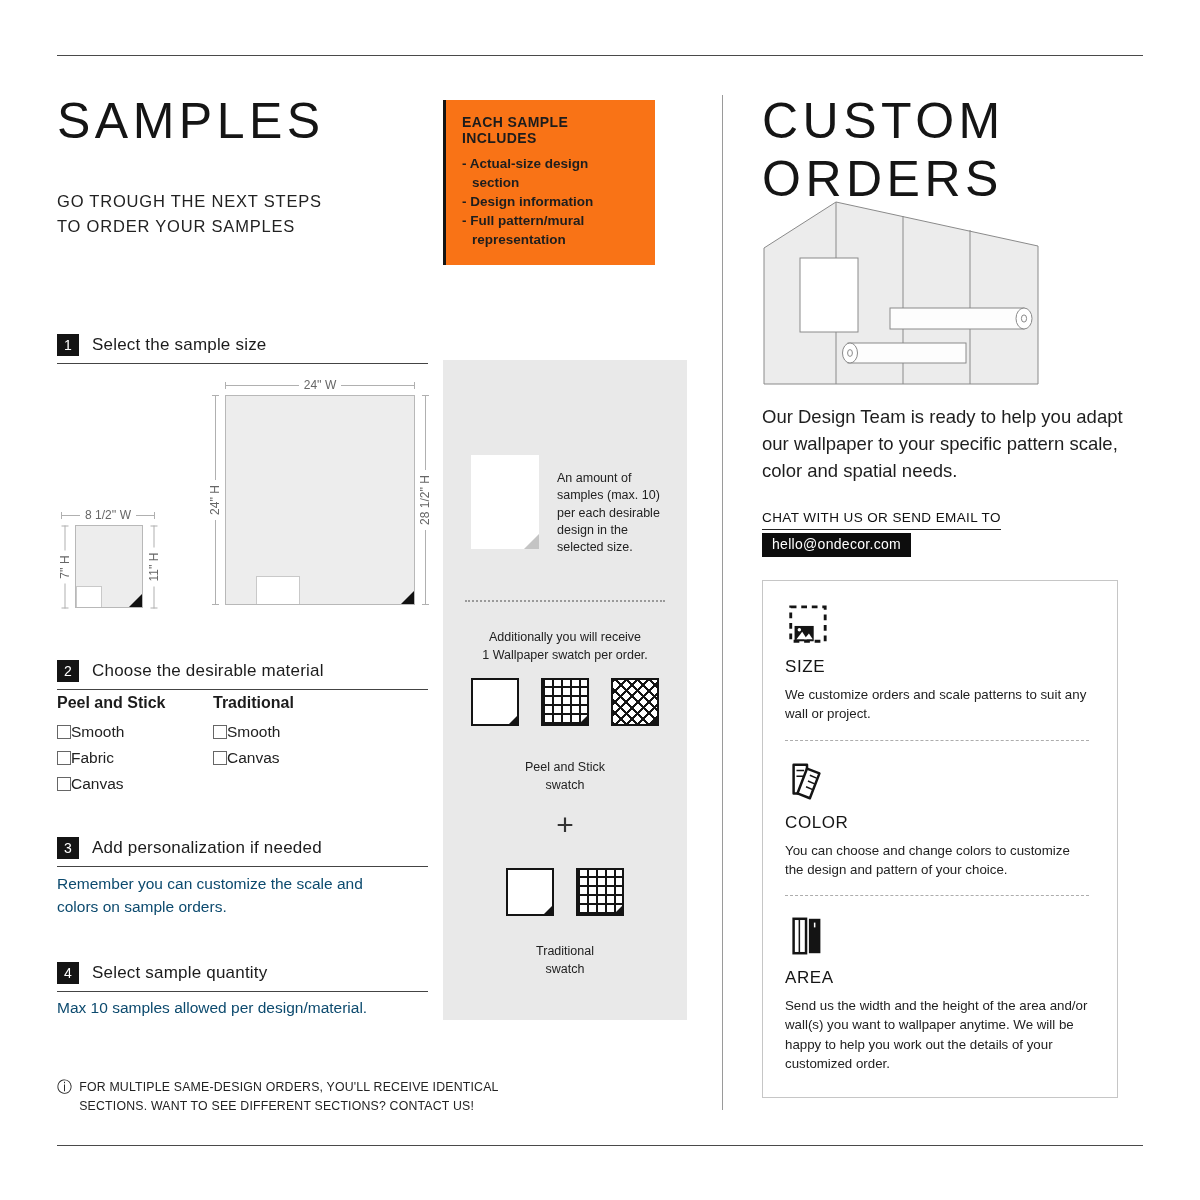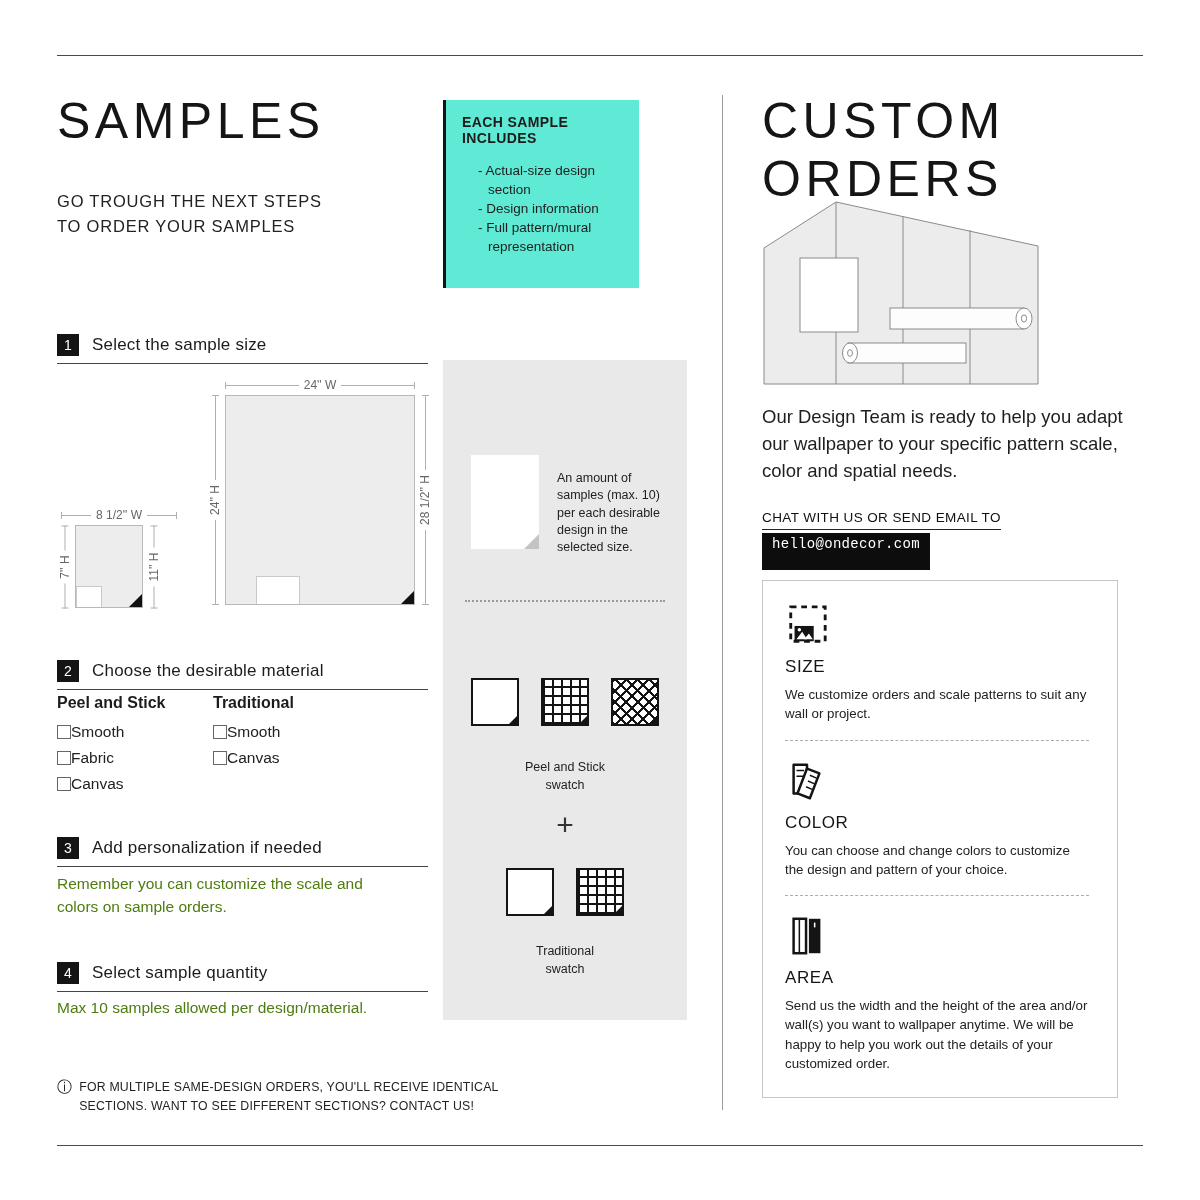--- a/index.html
+++ b/index.html
@@ -10,31 +10,31 @@
   .rule.top { top:55px; }
   .rule.bottom { top:1145px; }
   .vdivider { position:absolute; left:722px; top:95px; height:1015px; border-left:1px solid #9a9a9a; }
 
   .big-title { position:absolute; margin:0; font-size:50px; font-weight:500; letter-spacing:4.5px; color:#151515; }
   .left-title { left:57px; top:92px; }
   .right-title { left:762px; top:92px; }
 
   .intro-left { position:absolute; left:57px; top:189px; font-size:16.5px; letter-spacing:.8px; line-height:1.5; white-space:pre-line; color:#222; }
 
-  .includes-box { position:absolute; left:443px; top:100px; width:196px; box-sizing:border-box; background:#5eead4; border-left:3px solid #151515; padding:14px 16px 16px; }
+  .includes-box { position:absolute; left:443px; top:100px; width:212px; box-sizing:border-box; background:#f97316; border-left:3px solid #151515; padding:14px 16px 16px; }
   .includes-title { font-size:14px; font-weight:bold; letter-spacing:.4px; margin-bottom:9px; }
-  .includes-list { list-style:none; margin:16px; padding:0; font-size:13.5px; line-height:1.4; color:#1e1e1e; }
+  .includes-list { list-style:none; margin:0; padding:0; font-size:13.5px; line-height:1.4; color:#1e1e1e;font-weight:bold; }
   .includes-list li { padding-left:10px; text-indent:-10px; }
   .includes-list li::before { content:"- "; }
 
   .step-row { position:absolute; left:57px; width:371px; display:flex; align-items:center; gap:13px; padding-bottom:7px; border-bottom:1px solid #444; }
   .step-num { width:22px; height:22px; flex:0 0 22px; background:#141414; color:#fff; font-size:14px; display:flex; align-items:center; justify-content:center; }
   .step-label { font-size:17px; letter-spacing:.2px; }
 
-  .note { position:absolute; left:57px; font-size:15.5px; line-height:1.5; color:#4d7c0f; }
+  .note { position:absolute; left:57px; font-size:15.5px; line-height:1.5; color:#0c4a6e; }
 
   .size-diagram { position:absolute; left:57px; top:378px; width:380px; height:245px; }
   .sample-rect { position:absolute; background:#ededed; border:1px solid #b8b8b8; box-sizing:border-box; }
   .sample-rect.large { left:168px; top:17px; width:190px; height:210px; }
   .sample-rect.small { left:18px; top:147px; width:68px; height:83px; }
   .inner-rect { position:absolute; bottom:0; background:#fff; border:1px solid #c9c9c9; border-bottom:none; }
   .large .inner-rect { left:30px; width:42px; height:27px; }
   .small .inner-rect { left:0; width:24px; height:20px; }
   .fold { position:absolute; right:0; bottom:0; width:0; height:0; border-left:13px solid transparent; border-bottom:13px solid #111; }
 
@@ -65,21 +65,21 @@
   .swatch { position:relative; width:44px; height:44px; border:2px solid #141414; background:#fff; display:inline-block; box-sizing:content-box; }
   .sfold { position:absolute; right:-2px; bottom:-2px; width:0; height:0; border-left:12px solid transparent; border-bottom:12px solid #141414; }
   .swatch.grid { background-image: repeating-linear-gradient(0deg, #141414 0 2px, transparent 2px 9px), repeating-linear-gradient(90deg, #141414 0 2px, transparent 2px 9px); }
   .swatch.cross { background-image: repeating-linear-gradient(45deg, #141414 0 2px, transparent 2px 8px), repeating-linear-gradient(135deg, #141414 0 2px, transparent 2px 8px); }
   .swatch-label { position:absolute; left:0; right:0; text-align:center; font-size:12.5px; line-height:1.45; white-space:pre-line; color:#222; }
   .plus { position:absolute; left:0; right:0; top:448px; text-align:center; font-size:30px; font-weight:300; color:#333; }
 
   .house { position:absolute; left:762px; top:196px; }
   .right-intro { position:absolute; left:762px; top:404px; width:362px; font-size:18.5px; line-height:1.45; color:#1e1e1e; }
   .chat-label { position:absolute; left:762px; top:510px; font-size:13.5px; letter-spacing:.4px; border-bottom:1px solid #222; padding-bottom:4px; color:#111; }
-  .email-box { position:absolute; left:762px; top:533px; background:#0d0d0d; color:#fff; font-size:14px; padding:3px 10px 18px; letter-spacing:.3px;font-family:Liberation Mono, monospace; }
+  .email-box { position:absolute; left:762px; top:533px; background:#0d0d0d; color:#fff; font-size:14px; padding:3px 10px 5px; letter-spacing:.3px; }
 
   .features { position:absolute; left:762px; top:580px; width:356px; box-sizing:border-box; border:1px solid #c6c6c6; padding:22px 28px 24px 22px; }
   .f-icon { display:block; margin-bottom:10px; }
   .f-name { font-size:17px; letter-spacing:.6px; margin-bottom:8px; color:#151515; }
   .f-text { font-size:13.3px; line-height:1.45; color:#222; }
   .dashed-sep { border:none; border-top:1px dashed #adadad; margin:16px 0 18px; }
 </style>
 </head>
 <body>
 
@@ -116,21 +116,21 @@
     <div class="dim" style="left:53px; top:115px; width:210px; transform:rotate(-90deg);">
       <i class="dl"></i>
         <span>24'' H</span>
         <i class="dl"></i>
     </div>
     <div class="dim" style="left:263px; top:115px; width:210px; transform:rotate(-90deg);">
       <i class="dl"></i>
         <span>28 1/2'' H</span>
         <i class="dl"></i>
     </div>
-    <div class="dim" style="left:4px; top:130px; width:116px;">
+    <div class="dim" style="left:4px; top:130px; width:94px;">
       <i class="dl"></i>
         <span>8 1/2'' W</span>
         <i class="dl"></i>
     </div>
     <div class="dim" style="left:-34px; top:182px; width:83px; transform:rotate(-90deg);">
       <i class="dl"></i>
         <span>7'' H</span>
         <i class="dl"></i>
     </div>
     <div class="dim" style="left:55px; top:182px; width:83px; transform:rotate(-90deg);">
@@ -200,20 +200,22 @@
 
   <div class="mid-panel">
 
     <div class="sheet-icon">
       <span class="sheet-fold"></span>
     </div>
     <div class="samples-text">An amount of samples (max. 10) per each desirable design in the selected size.</div>
 
     <div class="dotted-sep"></div>
 
+    <div class="additional-text">Additionally you will receive
+1 Wallpaper swatch per order.</div>
 
     <div class="swatch-row" style="top:318px;">
       <span class="swatch">
           <i class="sfold"></i>
         </span>
       <span class="swatch grid">
           <i class="sfold"></i>
         </span>
       <span class="swatch cross">
           <i class="sfold"></i>

